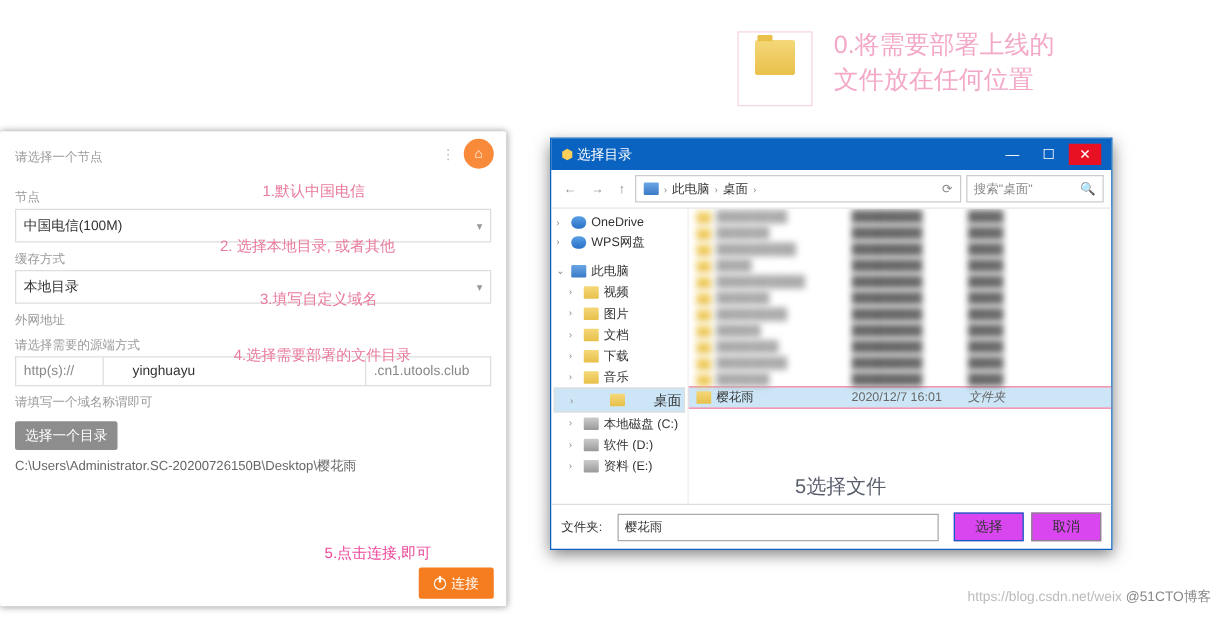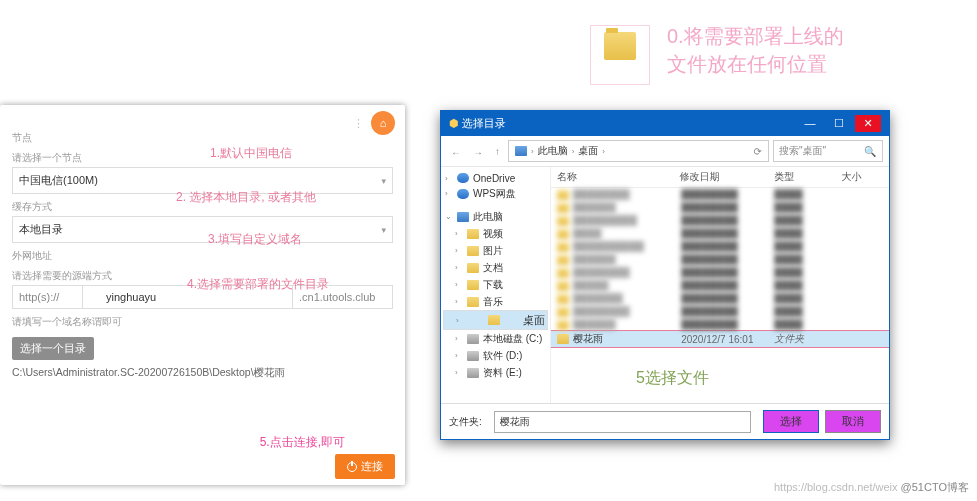--- a/index.html
+++ b/index.html
@@ -103,22 +103,22 @@
   .dlg .rows .row { display:flex; padding:1px 6px; align-items:center; }
   .dlg .rows .row span{overflow:hidden;white-space:nowrap;}
   .dlg .rows .row .c1{flex:1.6;display:flex;align-items:center;gap:4px;} .row .c2{flex:1.2;color:#666;} .row .c3{flex:.8;color:#666;font-style:italic;} .row .c4{flex:.6;}
   .dlg .rows .blur { filter: blur(2.5px); color:#aaa; }
   .dlg .rows .sel-row { background:#cde6f7; outline:1px solid #e97a9c; }
   .dlg .footer { border-top:1px solid #ddd; padding:6px 8px; display:flex; align-items:center; gap:6px; justify-content:flex-end;}
   .dlg .footer .lbl{color:#333;}
   .dlg .footer .fn { flex:1; border:1px solid #aaa; padding:3px 5px; margin:0 6px;}
   .dlg .footer .btn { border:1px solid #888; padding:3px 16px; background:#d946ef; font-size:11px;}
   .dlg .footer .btn.primary{border:1px solid #0a63c0;}
-  .ann5 { position:absolute; bottom:14px; right:180px; color:#4d7c0f; font-size:16px; opacity:.7;}
-  .watermark { position:absolute; bottom:6px; right:8px; color:#bbb; font-size:11px; }
+  .ann5 { position:absolute; bottom:3px; right:180px; color:#0f172a; font-size:16px; opacity:.7;}
+  .watermark { position:absolute; bottom:16px; right:8px; color:#bbb; font-size:11px; }
   .watermark .logo { color:#888; }
 </style>
 </head>
 <body>
 
 <div class="desk-folder">
   <div class="ficon"></div>
   <div class="flabel">樱花雨</div>
 </div>
 <div class="ann0" style="white-space:pre-line;">0.将需要部署上线的
@@ -127,22 +127,22 @@
 <div class="side-tabs">
   <div class="tab"><br></div>
   <div class="tab"><span>44.cn.utools.club</span><br></div>
   <div class="tab"><span>ayt.cn.utools.club</span><br></div>
 </div>
 
 <div class="left-panel">
   <span class="dots">⋮</span>
   <div class="avatar-btn">⌂</div>
 
+  <div class="sect-label">请选择一个节点</div>
   <div class="sect-label" style="margin-top:18px;">节点</div>
-  <div class="sect-label">请选择一个节点</div>
   <div class="sel">
     <span>中国电信(100M)</span>
     <span class="chev">▾</span>
   </div>
   <span class="ann ann1">1.默认中国电信</span>
 
   <div class="sect-label">缓存方式</div>
   <div class="sel">
     <span>本地目录</span>
     <span class="chev">▾</span>
@@ -257,26 +257,20 @@
           <span>软件 (D:)</span>
         </div>
       <div class="node ind1">
           <span class="exp">›</span>
           <span class="ico drive"></span>
           <span>资料 (E:)</span>
         </div>
 
     </div>
     <div class="list">
-      <div class="hdr">
-        <span class="c1">名称</span>
-        <span class="c2">修改日期</span>
-        <span class="c3">类型</span>
-        <span class="c4">大小</span>
-      </div>
       <div class="rows">
 
         <div class="row blur">
             <span class="c1"><span class="ico"></span>████████</span>
             <span class="c2">████████</span>
             <span class="c3">████</span>
             <span class="c4"></span>
           </div>
         <div class="row blur">
             <span class="c1"><span class="ico"></span>██████</span>

